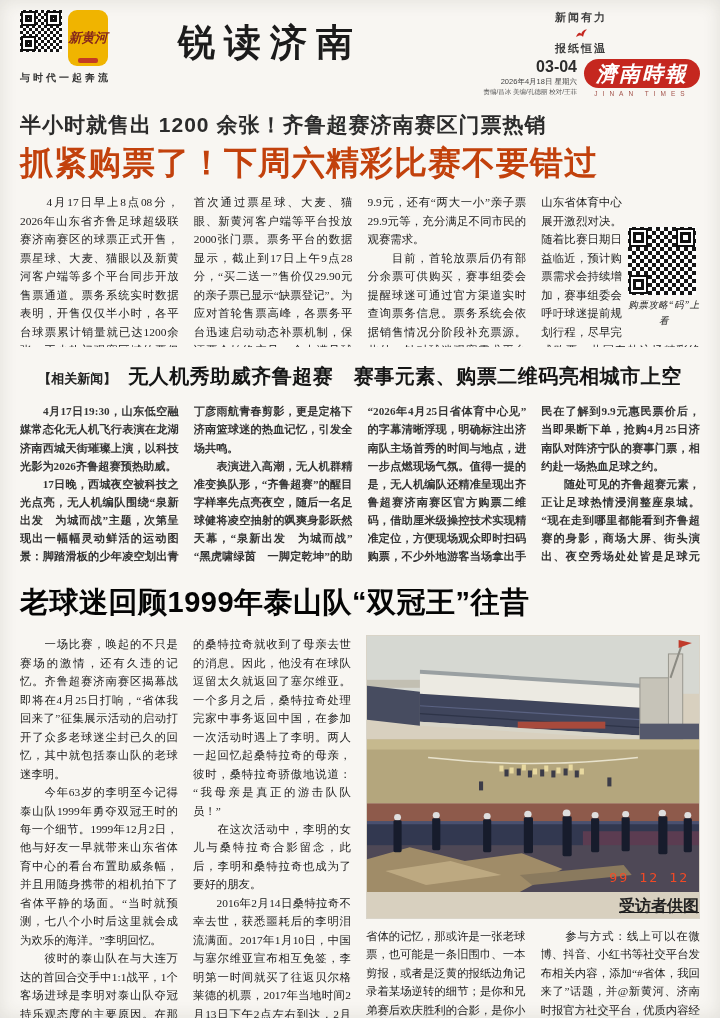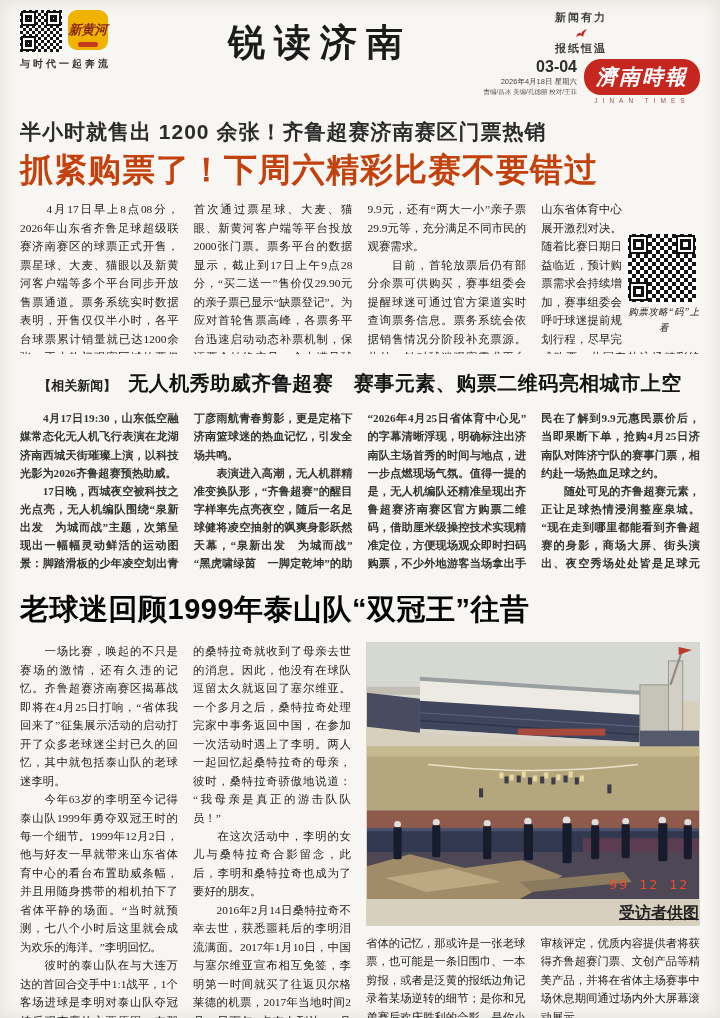--- a/index.html
+++ b/index.html
@@ -12,41 +12,41 @@
   .masthead{display:flex;align-items:flex-start;}
   .mast-left{width:158px;}
   .mast-left-row{display:flex;gap:6px;align-items:flex-start;}
   .qr{position:relative;background:#fff;
       background-image:repeating-conic-gradient(#161616 0% 25%,#fff 0% 50%);}
   .qr i{position:absolute;background:#fff;border:2px solid #111;
         box-shadow:inset 0 0 0 2px #fff,inset 0 0 0 5px #111;}
   .qr .tl{top:1px;left:1px}.qr .tr{top:1px;right:1px}.qr .bl{bottom:1px;left:1px}
   .qr-small{width:42px;height:42px;background-size:6px 6px;}
   .qr-small i{width:11px;height:11px;}
-  .app-icon{width:40px;height:40px;background:#f0b400;border-radius:9px;position:relative;
+  .app-icon{width:40px;height:56px;background:#f0b400;border-radius:9px;position:relative;
             display:flex;align-items:center;justify-content:center;
             color:#85271b;font-weight:bold;font-size:13px;font-style:italic;}
   .app-icon::after{content:"";position:absolute;bottom:3px;left:10px;width:20px;height:5px;
                    background:#c43b22;border-radius:2px;}
   .app-slogan{margin-top:5px;font-family:"Liberation Sans","DejaVu Sans",sans-serif;
               font-size:10px;font-weight:bold;letter-spacing:3px;color:#333;}
-  .section-title{flex:1;margin:8px 0 0 0;text-align:center;
+  .section-title{flex:1;margin:8px 0 0 0;
                  font-family:Liberation Serif, serif;
                  font-size:37px;font-weight:900;letter-spacing:9px;color:#1b1b1b;}
   .mast-right{width:238px;}
   .paper-slogan{display:flex;justify-content:flex-end;align-items:center;gap:3px;
                 font-family:"Liberation Sans","DejaVu Sans",sans-serif;
                 font-size:11px;font-weight:bold;letter-spacing:2px;color:#3e3e3e;flex-direction:column;}
   .mast-right-row{display:flex;justify-content:flex-end;gap:7px;margin-top:3px;}
   .issue-block{text-align:right;font-family:"Liberation Sans","DejaVu Sans",sans-serif;}
   .page-number{font-size:16px;font-weight:900;color:#2d2d2d;line-height:1;}
   .date-line{font-size:7.5px;color:#444;margin-top:2px;}
   .credits-line{font-size:6.5px;color:#555;margin-top:1px;}
   .paper-logo-wrap{text-align:center;}
-  .paper-logo{width:116px;height:36px;background:#c5271f;color:#fff;
+  .paper-logo{width:116px;height:29px;background:#c5271f;color:#fff;
               display:flex;align-items:center;justify-content:center;
               font-size:21px;font-weight:900;letter-spacing:2px;font-style:italic;border-radius:17px;}
   .paper-logo-en{font-family:"Liberation Sans","DejaVu Sans",sans-serif;
                  font-size:6.5px;letter-spacing:5px;color:#a2524a;margin-top:2px;}
 
   
   .cols{display:flex;gap:15px;}
   .col{flex:1;font-size:11.4px;line-height:1.62;text-align:justify;overflow:hidden;}
   .col p{margin:0;}
 
@@ -303,21 +303,20 @@
             <text x="238" y="247" font-family="DejaVu Sans Mono, monospace" font-size="13" letter-spacing="2" fill="#ff4a22" opacity="0.92">99 12 12</text>
           </svg>
           <figcaption class="photo-caption">受访者供图</figcaption>
         </figure>
         <div class="cols cols-a2r">
           <div class="col">
                 <p>省体的记忆，那或许是一张老球票，也可能是一条旧围巾、一本剪报，或者是泛黄的报纸边角记录着某场逆转的细节；是你和兄弟赛后欢庆胜利的合影，是你小时候骑在父亲肩膀上冲着球场挥手的背影。</p>
               </div>
           <div class="col">
             <div>
-                  <p>审核评定，优质内容提供者将获得齐鲁超赛门票、文创产品等精美产品，并将在省体主场赛事中场休息期间通过场内外大屏幕滚动展示。</p>
                   <p>　　参与方式：线上可以在微博、抖音、小红书等社交平台发布相关内容，添加“#省体，我回来了”话题，并@新黄河、济南时报官方社交平台，优质内容经审核评估将由工作人员对接联系。</p>
                 </div>
 
           </div>
         </div>
       </div>
     </div>
   </section>
 
  </div>

